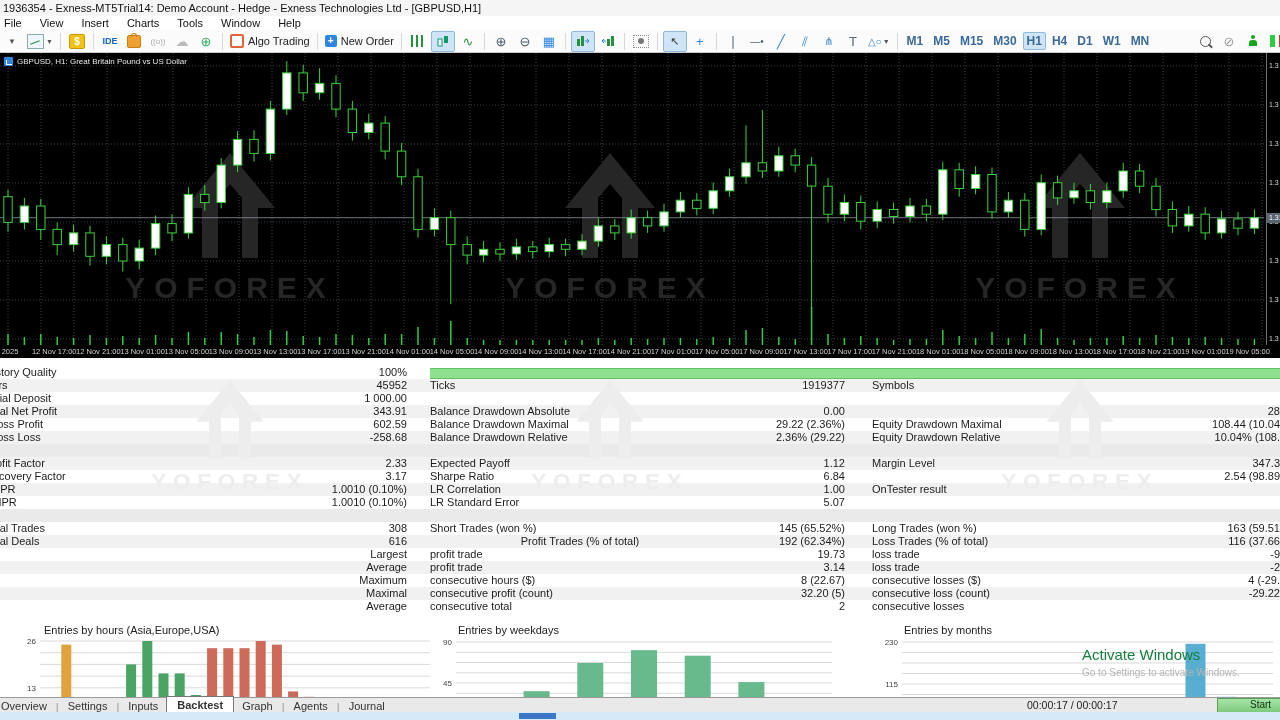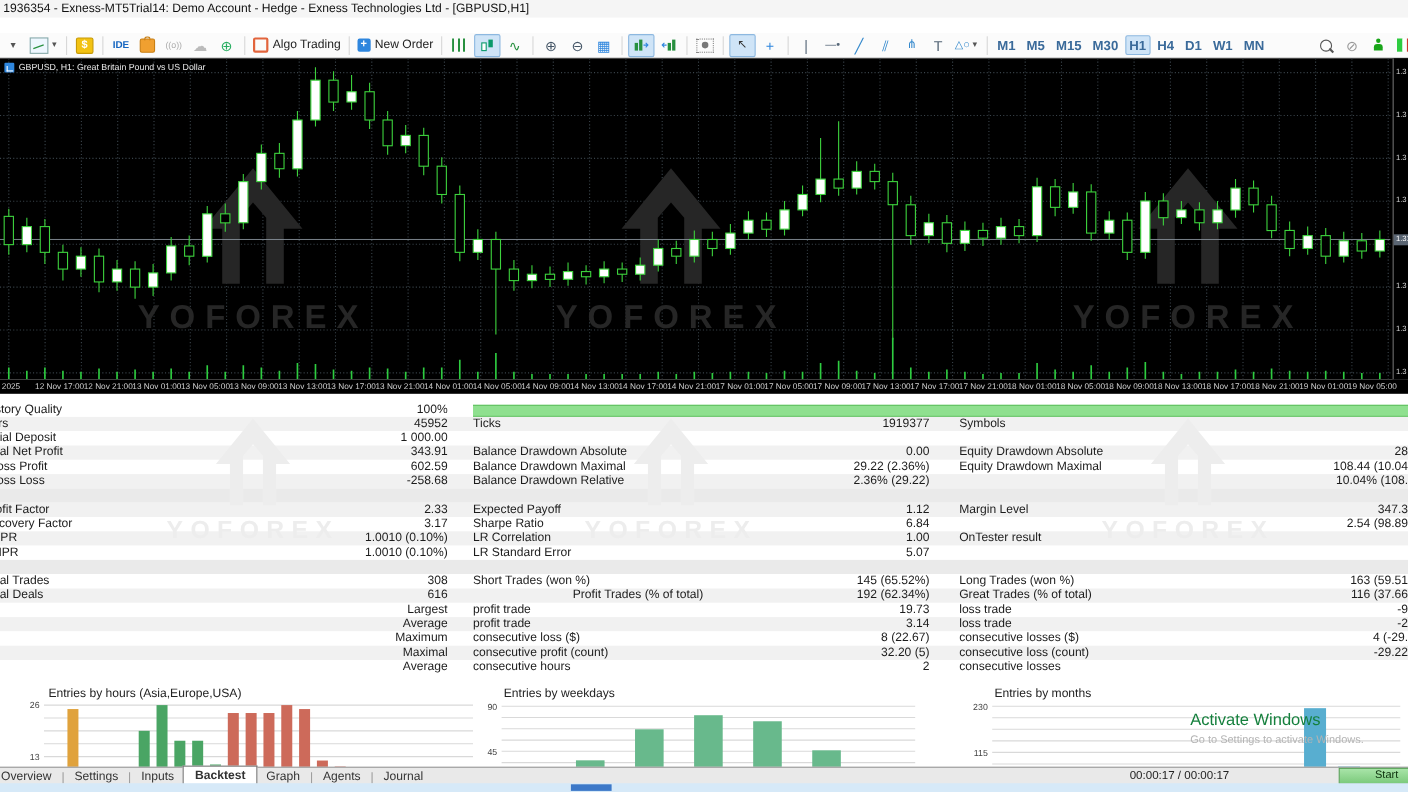--- a/index.html
+++ b/index.html
@@ -88,20 +88,29 @@
 </style>
 </head>
 <body>
 
 <div id="root">
 
   <div id="titlebar" class="abs">
     <span>1936354 - Exness-MT5Trial14: Demo Account - Hedge - Exness Technologies Ltd - [GBPUSD,H1]</span>
   </div>
 
+  <div id="menubar" class="abs">
+      <span class="menu-item" style="margin-left: -5px;">File</span>
+      <span class="menu-item">View</span>
+      <span class="menu-item">Insert</span>
+      <span class="menu-item">Charts</span>
+      <span class="menu-item">Tools</span>
+      <span class="menu-item">Window</span>
+      <span class="menu-item">Help</span>
+    </div>
 
   <div id="toolbar" class="abs">
     <span class="tb">
         <span class="glyph" style="font-size:8px;color:#555;">▼</span>
       </span>
     <span class="tb">
       <span style="width:15px;height:13px;border:1px solid #8aa;background:#eef7ff;display:inline-block;position:relative;">
           <i style="position:absolute;left:2px;top:7px;width:10px;height:1px;background:#27903f;transform:rotate(-20deg);"></i>
         </span>
       <span style="font-size:7px;color:#555;margin-left:2px;">▼</span>
@@ -607,36 +616,36 @@
         <div class="cell" style="left: 430px; width: 300px;"></div>
         <div class="cell r" style="left: 640px; width: 205px;"></div>
         <div class="cell" style="left: 872px; width: 290px;"></div>
         <div class="cell r" style="left: 1075px; width: 205px;"></div>
       </div>
       <div class="rrow" style="top: 47px; background: rgb(241, 241, 241);">
         <div class="cell" style="left: -15px; width: 320px;">Total Net Profit</div>
         <div class="cell r" style="left: 200px; width: 207px;">343.91</div>
         <div class="cell" style="left: 430px; width: 300px;">Balance Drawdown Absolute</div>
         <div class="cell r" style="left: 640px; width: 205px;">0.00</div>
-        <div class="cell" style="left: 872px; width: 290px;">Equity Drawdown Absolute</div>
         <div class="cell r" style="left: 1075px; width: 205px;">28</div>
       </div>
       <div class="rrow" style="top: 60px; background: rgb(255, 255, 255);">
         <div class="cell" style="left: -15px; width: 320px;">Gross Profit</div>
         <div class="cell r" style="left: 200px; width: 207px;">602.59</div>
         <div class="cell" style="left: 430px; width: 300px;">Balance Drawdown Maximal</div>
         <div class="cell r" style="left: 640px; width: 205px;">29.22 (2.36%)</div>
         <div class="cell" style="left: 872px; width: 290px;">Equity Drawdown Maximal</div>
         <div class="cell r" style="left: 1075px; width: 205px;">108.44 (10.04</div>
       </div>
       <div class="rrow" style="top: 73px; background: rgb(241, 241, 241);">
         <div class="cell" style="left: -15px; width: 320px;">Gross Loss</div>
         <div class="cell r" style="left: 200px; width: 207px;">-258.68</div>
         <div class="cell" style="left: 430px; width: 300px;">Balance Drawdown Relative</div>
         <div class="cell r" style="left: 640px; width: 205px;">2.36% (29.22)</div>
+        <div class="cell" style="left: 872px; width: 290px;">Equity Drawdown Relative</div>
         <div class="cell r" style="left: 1075px; width: 205px;">10.04% (108.</div>
       </div>
       <div class="rrow" style="top: 86px; background: rgb(234, 234, 234);"></div>
       <div class="rrow" style="top: 99px; background: rgb(241, 241, 241);">
         <div class="cell" style="left: -15px; width: 320px;">Profit Factor</div>
         <div class="cell r" style="left: 200px; width: 207px;">2.33</div>
         <div class="cell" style="left: 430px; width: 300px;">Expected Payoff</div>
         <div class="cell r" style="left: 640px; width: 205px;">1.12</div>
         <div class="cell" style="left: 872px; width: 290px;">Margin Level</div>
         <div class="cell r" style="left: 1075px; width: 205px;">347.3</div>
@@ -671,21 +680,21 @@
         <div class="cell" style="left: 430px; width: 300px;">Short Trades (won %)</div>
         <div class="cell r" style="left: 640px; width: 205px;">145 (65.52%)</div>
         <div class="cell" style="left: 872px; width: 290px;">Long Trades (won %)</div>
         <div class="cell r" style="left: 1075px; width: 205px;">163 (59.51</div>
       </div>
       <div class="rrow" style="top: 177px; background: rgb(241, 241, 241);">
         <div class="cell" style="left: -15px; width: 320px;">Total Deals</div>
         <div class="cell r" style="left: 200px; width: 207px;">616</div>
         <div class="cell" style="left: 430px; width: 300px; text-align: center;">Profit Trades (% of total)</div>
         <div class="cell r" style="left: 640px; width: 205px;">192 (62.34%)</div>
-        <div class="cell" style="left: 872px; width: 290px;">Great Trades (% of total)</div>
+        <div class="cell" style="left: 872px; width: 290px;">Loss Trades (% of total)</div>
         <div class="cell r" style="left: 1075px; width: 205px;">116 (37.66</div>
       </div>
       <div class="rrow" style="top: 190px; background: rgb(255, 255, 255);">
         <div class="cell" style="left: -15px; width: 320px;"></div>
         <div class="cell r" style="left: 200px; width: 207px;">Largest</div>
         <div class="cell" style="left: 430px; width: 300px;">profit trade</div>
         <div class="cell r" style="left: 640px; width: 205px;">19.73</div>
         <div class="cell" style="left: 872px; width: 290px;">loss trade</div>
         <div class="cell r" style="left: 1075px; width: 205px;">-9</div>
       </div>
@@ -693,37 +702,37 @@
         <div class="cell" style="left: -15px; width: 320px;"></div>
         <div class="cell r" style="left: 200px; width: 207px;">Average</div>
         <div class="cell" style="left: 430px; width: 300px;">profit trade</div>
         <div class="cell r" style="left: 640px; width: 205px;">3.14</div>
         <div class="cell" style="left: 872px; width: 290px;">loss trade</div>
         <div class="cell r" style="left: 1075px; width: 205px;">-2</div>
       </div>
       <div class="rrow" style="top: 216px; background: rgb(255, 255, 255);">
         <div class="cell" style="left: -15px; width: 320px;"></div>
         <div class="cell r" style="left: 200px; width: 207px;">Maximum</div>
-        <div class="cell" style="left: 430px; width: 300px;">consecutive loss ($)</div>
+        <div class="cell" style="left: 430px; width: 300px;">consecutive hours ($)</div>
         <div class="cell r" style="left: 640px; width: 205px;">8 (22.67)</div>
         <div class="cell" style="left: 872px; width: 290px;">consecutive losses ($)</div>
         <div class="cell r" style="left: 1075px; width: 205px;">4 (-29.</div>
       </div>
       <div class="rrow" style="top: 229px; background: rgb(241, 241, 241);">
         <div class="cell" style="left: -15px; width: 320px;"></div>
         <div class="cell r" style="left: 200px; width: 207px;">Maximal</div>
         <div class="cell" style="left: 430px; width: 300px;">consecutive profit (count)</div>
         <div class="cell r" style="left: 640px; width: 205px;">32.20 (5)</div>
         <div class="cell" style="left: 872px; width: 290px;">consecutive loss (count)</div>
         <div class="cell r" style="left: 1075px; width: 205px;">-29.22</div>
       </div>
       <div class="rrow" style="top: 242px; background: rgb(255, 255, 255);">
         <div class="cell" style="left: -15px; width: 320px;"></div>
         <div class="cell r" style="left: 200px; width: 207px;">Average</div>
-        <div class="cell" style="left: 430px; width: 300px;">consecutive hours</div>
+        <div class="cell" style="left: 430px; width: 300px;">consecutive total</div>
         <div class="cell r" style="left: 640px; width: 205px;">2</div>
         <div class="cell" style="left: 872px; width: 290px;">consecutive losses</div>
         <div class="cell r" style="left: 1075px; width: 205px;"></div>
       </div>
       <svg width="1280" height="254" style="position: absolute; left: 0px; top: 0px; pointer-events: none;">
         <g transform="translate(230,30) scale(0.75)" fill="#ededed">
   <path d="M-45,45 L0,-10 L45,45 L28,45 L28,95 L12,95 L12,35 L0,21 L-12,35 L-12,95 L-28,95 L-28,45 Z"></path>
   <text x="0" y="135" text-anchor="middle" font-size="30" font-weight="bold" letter-spacing="9" font-family="Liberation Sans,sans-serif">YOFOREX</text>
         </g>
         <g transform="translate(610,30) scale(0.75)" fill="#ededed">

